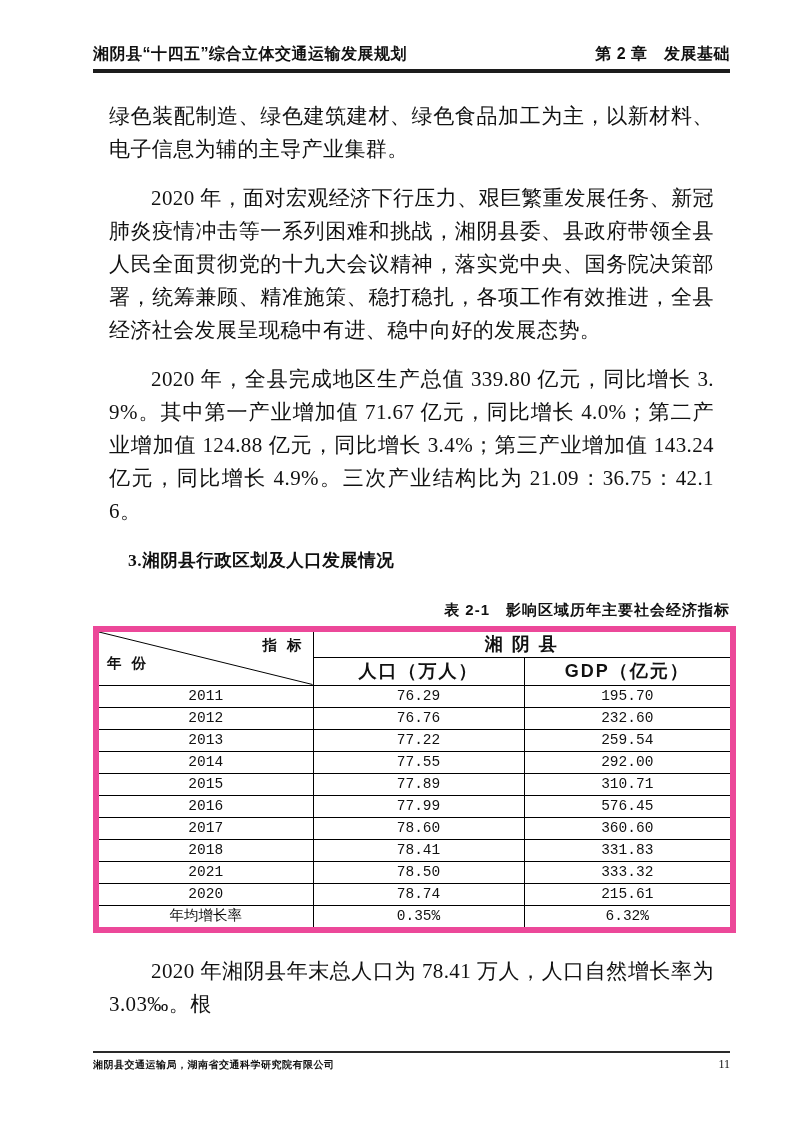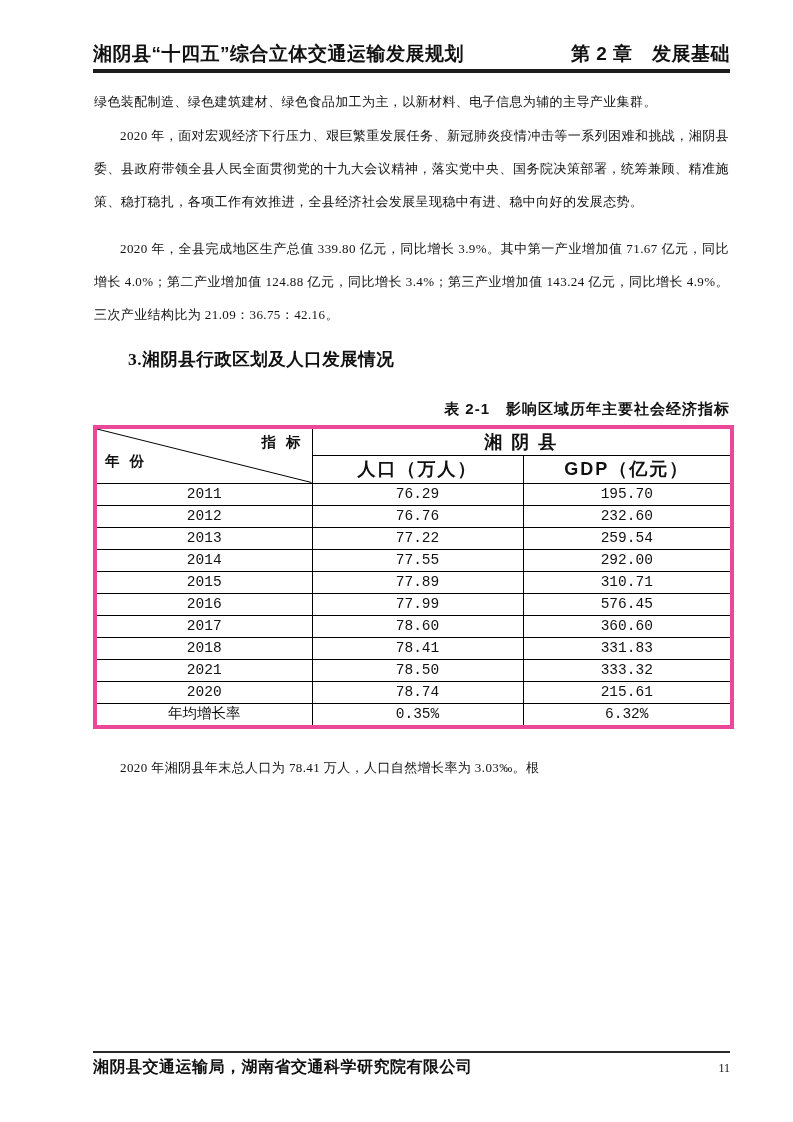--- a/index.html
+++ b/index.html
@@ -20,41 +20,41 @@
     top: 44px;
     left: 93px;
     width: 637px;
   }
   .header-row {
     display: flex;
     justify-content: space-between;
     align-items: baseline;
     font-family: "Liberation Sans", "DejaVu Sans", sans-serif;
     font-weight: bold;
-    font-size: 19px;
+    font-size: 16px;
     letter-spacing: 0.5px;
     line-height: 20px;
   }
   .header-rule {
     margin-top: 5px;
     height: 2px;
     border-top: 2px solid #1c1c1c;
     border-bottom: 2px solid #1c1c1c;
   }
 
   
   .document-body {
     position: absolute;
     top: 84px;
     left: 93px;
     width: 637px;
   }
   .para {
-    margin: 1px;
-    font-size: 13px;
+    margin: 16px;
+    font-size: 21px;
     line-height: 33px;
     text-align: justify;
     word-break: break-all;
     letter-spacing: 0.4px;
   }
   .para.indent { text-indent: 2em; }
   .para.sp-before { margin-top: 14px; }
   .section-heading {
     margin: 12px 0 8px 0;
     font-size: 17.5px;
@@ -70,21 +70,21 @@
     font-weight: bold;
     font-size: 15px;
     line-height: 21px;
     letter-spacing: 1px;
   }
 
   
   table.data-table {
     width: 100%;
     border-collapse: collapse;
-    border: 4px solid #ec4899;
+    border: 6px solid #ec4899;
     table-layout: fixed;
   }
   table.data-table col.c1 { width: 217px; }
   table.data-table col.c2 { width: 211px; }
   table.data-table col.c3 { width: 209px; }
   table.data-table th, table.data-table td {
     border: 1px solid #000000;
     text-align: center;
     vertical-align: middle;
     padding: 0;
@@ -135,21 +135,21 @@
   .footer-rule { border-top: 2px solid #2a2a2a; }
   .footer-row {
     margin-top: 4px;
     display: flex;
     justify-content: space-between;
     align-items: baseline;
   }
   .footer-orgs {
     font-family: "Liberation Sans", "DejaVu Sans", sans-serif;
     font-weight: bold;
-    font-size: 16px;
+    font-size: 10px;
     letter-spacing: 0.5px;
   }
   .page-number {
     font-family: "Liberation Serif", "DejaVu Serif", serif;
     font-size: 12px;
   }
 </style>
 </head>
 <body>
 

